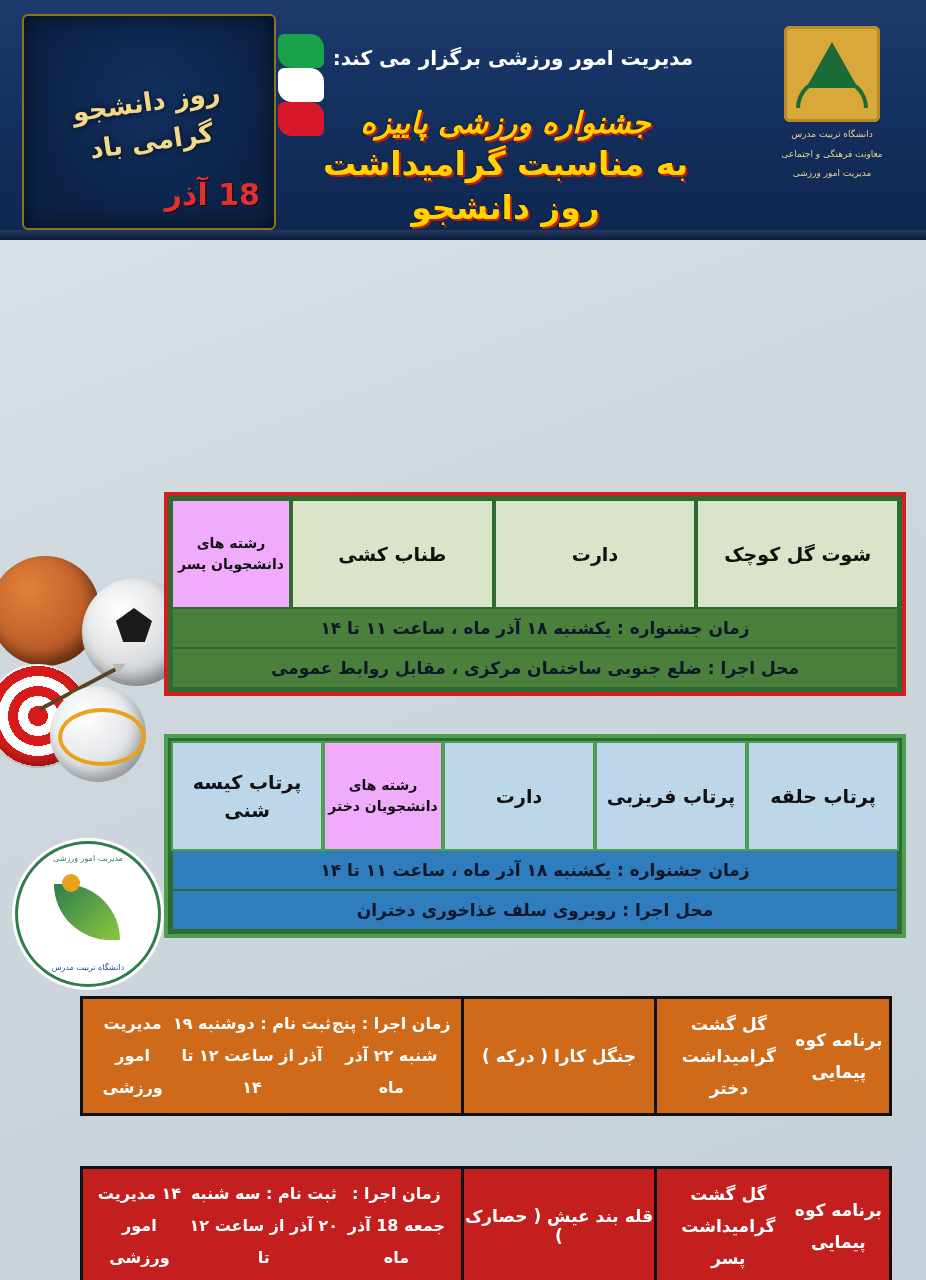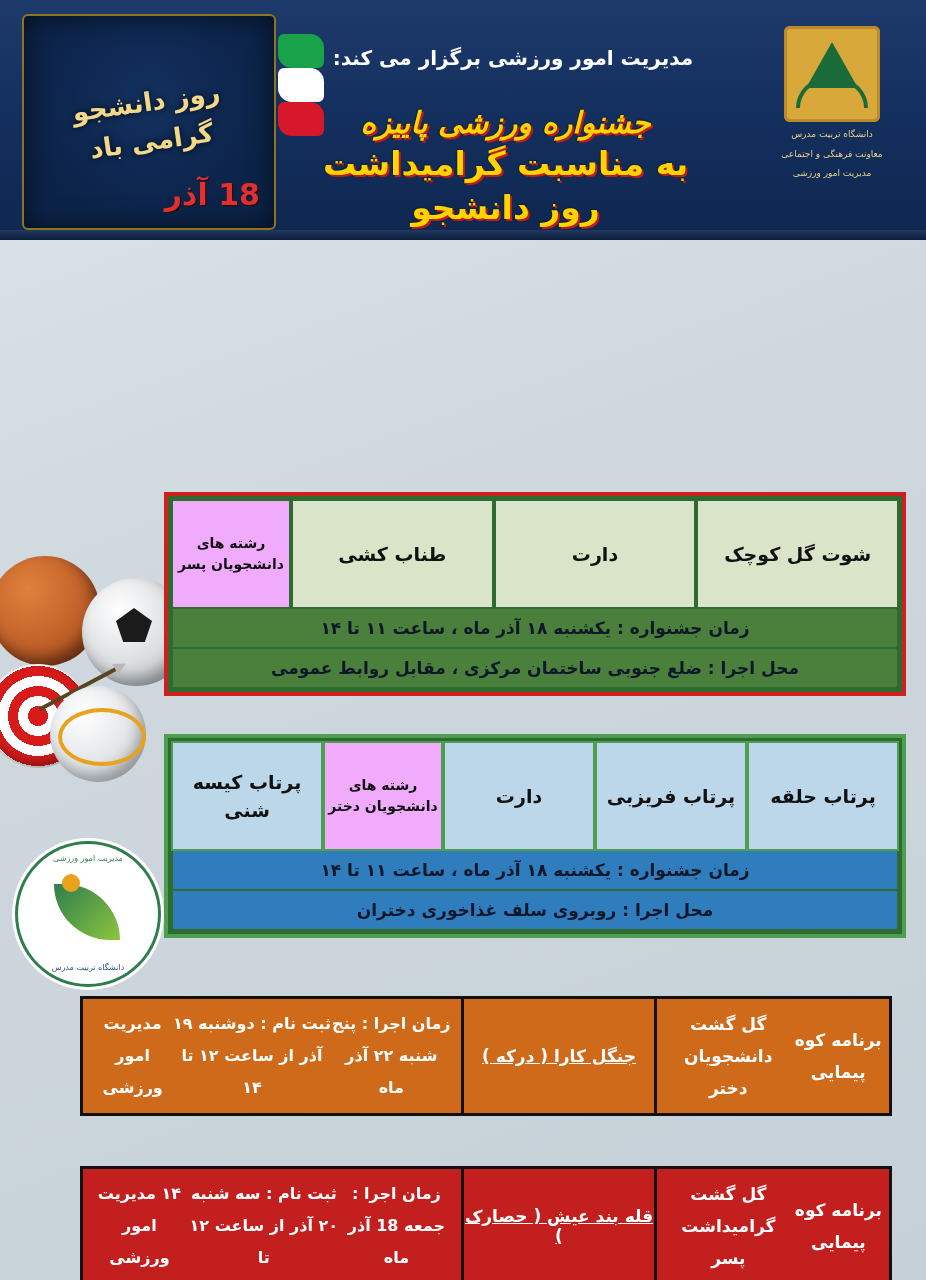--- a/index.html
+++ b/index.html
@@ -139,21 +139,21 @@
     background:#4b7f3c;color:#0f172a;font-size:17px;font-weight:bold;
     text-align:center;padding:9px 6px;border:2px solid #2f6a30;border-top:none;
   }
   .blk-girls .info-row{background:#2f7dbd;border-color:#2f6a30;}
 
   
   .prog{position:absolute;left:80px;width:812px;border:3px solid #111;display:flex;direction:rtl;box-sizing:border-box;}
   .prog .p-title{flex:0 0 232px;display:flex;flex-direction:row;align-items:center;justify-content:center;
     font-size:17px;font-weight:bold;color:#fff;text-align:center;line-height:1.9;padding:10px 6px;box-sizing:border-box;}
   .prog .p-place{flex:0 0 196px;display:flex;align-items:center;justify-content:center;
-    font-size:17px;font-weight:bold;color:#fff;text-align:center;border-right:3px solid #111;border-left:3px solid #111;box-sizing:border-box;text-decoration:underline;}
+    font-size:17px;font-weight:bold;color:#fff;text-align:center;border-right:3px solid #111;border-left:3px solid #111;box-sizing:border-box;}
   .prog .p-time{flex:1 1 auto;display:flex;flex-direction:row;align-items:center;justify-content:center;
     font-size:16px;font-weight:bold;color:#fff;text-align:center;line-height:2;padding:8px 10px;box-sizing:border-box;}
   .prog-girls{top:756px;height:120px;background:#cf6a1b;}
   .prog-boys{top:926px;height:120px;background:#c41f1f;}
 </style>
 </head>
 <body>
 
 <div class="poster">
 
@@ -221,21 +221,21 @@
         <div class="cell hdr-cell">رشته های دانشجویان دختر</div>
         <div class="cell sport-cell">پرتاب کیسه شنی</div>
       </div>
       <div class="info-row">زمان جشنواره : یکشنبه ۱۸ آذر ماه ، ساعت ۱۱ تا ۱۴</div>
       <div class="info-row">محل اجرا : روبروی سلف غذاخوری دختران</div>
     </div>
 
     <div class="prog prog-girls">
       <div class="p-title">
         <span>برنامه کوه پیمایی</span>
-        <span>گل گشت  دانشجویان دختر</span>
+        <span>گل گشت  گرامیداشت دختر</span>
       </div>
       <div class="p-place">جنگل کارا ( درکه )</div>
       <div class="p-time">
         <span>زمان اجرا : پنج شنبه ۲۲ آذر ماه</span>
         <span>ثبت نام : دوشنبه ۱۹ آذر از ساعت ۱۲ تا ۱۴</span>
         <span>مدیریت امور ورزشی</span>
       </div>
     </div>
 
     <div class="prog prog-boys">

